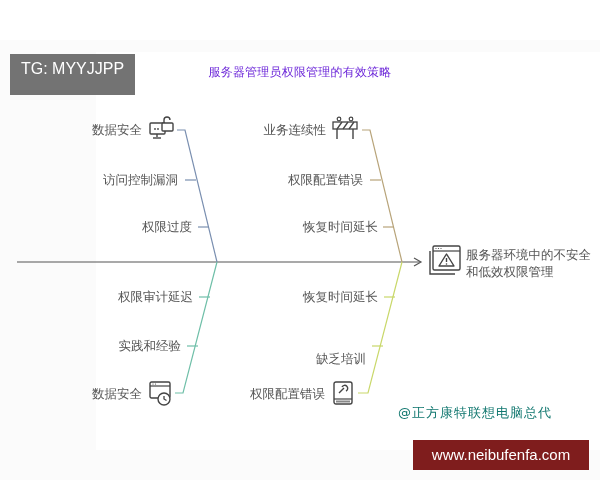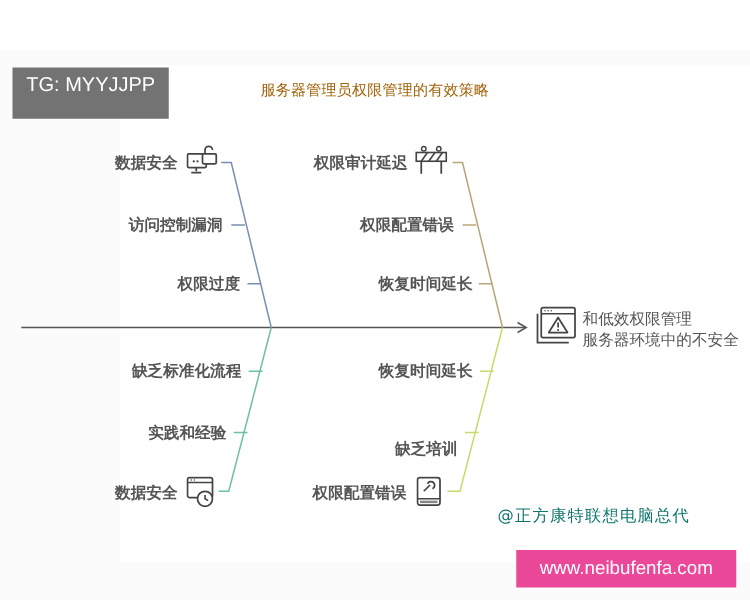--- a/index.html
+++ b/index.html
@@ -19,41 +19,40 @@
     }
     .tg-badge {
       position: absolute; left: 10px; top: 10px; width: 125px; height: 41px;
       background: #737373; color: #ffffff; font-size: 16px; line-height: 30px;
       padding-left: 11px; box-sizing: border-box;
       font-family: "Liberation Sans", sans-serif;
       margin-top: 44px;
     }
     .title {
       position: absolute; left: 0; width: 600px; top: 64px; text-align: center;
-      font-size: 12px; color: #a16207; letter-spacing: 0.2px;
+      font-size: 12px; color: #6d28d9; letter-spacing: 0.2px;
     }
     svg.diagram { position: absolute; left: 0; top: 0; }
     .label {
       position: absolute; font-size: 12.5px; color: #555; white-space: nowrap;
       line-height: 16px;
-      font-weight: bold;
     }
     .r { text-align: right; }
     .icon { position: absolute; }
     .effect {
       position: absolute; left: 466px; top: 246px; font-size: 12.5px; color: #555;
       line-height: 17px; width: 130px;
     }
     .watermark {
       position: absolute; left: 398px; top: 404px; font-size: 13px; color: #0f766e;
       letter-spacing: 1px; white-space: nowrap;
     }
     .url-badge {
       position: absolute; left: 413px; top: 440px; width: 176px; height: 30px;
-      background: #ec4899; color: #ffffff; font-size: 15px; line-height: 30px;
+      background: #7f1d1d; color: #ffffff; font-size: 15px; line-height: 30px;
       text-align: center; font-family: "Liberation Sans", sans-serif;
     }
   </style>
 </head>
 <body>
 
 <div class="panel">
   <div class="panel-inner"></div>
 </div>
 
@@ -89,35 +88,35 @@
   <line x1="8" y1="18" x2="8" y2="21" stroke="#444" stroke-width="1.4"></line>
   <line x1="4" y1="22" x2="12" y2="22" stroke="#444" stroke-width="1.4"></line>
   <circle cx="6" cy="13" r="0.9" fill="#444"></circle>
     <circle cx="9" cy="13" r="0.9" fill="#444"></circle>
   <rect x="13" y="7" width="11" height="8" rx="1" fill="#fff" stroke="#444" stroke-width="1.4"></rect>
   <path d="M15,7 V4 a3,3 0 0 1 6,0" fill="none" stroke="#444" stroke-width="1.4"></path>
 </svg>
 <div class="label r" style="left:60px; top:172px; width:118px;">访问控制漏洞</div>
 <div class="label r" style="left:100px; top:219px; width:92px;">权限过度</div>
 
-<div class="label r" style="left:230px; top:122px; width:96px;">权限审计延迟</div>
+<div class="label r" style="left:230px; top:122px; width:96px;">业务连续性</div>
 <svg class="icon" style="left:331px; top:116px;" width="30" height="26">
   <circle cx="8" cy="3" r="1.8" fill="none" stroke="#444" stroke-width="1.2"></circle>
   <circle cx="20" cy="3" r="1.8" fill="none" stroke="#444" stroke-width="1.2"></circle>
   <rect x="2" y="6" width="24" height="7" fill="#fff" stroke="#444" stroke-width="1.3"></rect>
   <line x1="6" y1="13" x2="11" y2="6" stroke="#444" stroke-width="1.3"></line>
   <line x1="12" y1="13" x2="17" y2="6" stroke="#444" stroke-width="1.3"></line>
   <line x1="18" y1="13" x2="23" y2="6" stroke="#444" stroke-width="1.3"></line>
   <line x1="6" y1="13" x2="6" y2="23" stroke="#444" stroke-width="1.4"></line>
   <line x1="22" y1="13" x2="22" y2="23" stroke="#444" stroke-width="1.4"></line>
 </svg>
 <div class="label r" style="left:250px; top:172px; width:113px;">权限配置错误</div>
 <div class="label r" style="left:270px; top:219px; width:108px;">恢复时间延长</div>
 
-<div class="label r" style="left:80px; top:289px; width:113px;">缺乏标准化流程</div>
+<div class="label r" style="left:80px; top:289px; width:113px;">权限审计延迟</div>
 <div class="label r" style="left:80px; top:338px; width:101px;">实践和经验</div>
 <div class="label r" style="left:60px; top:386px; width:82px;">数据安全</div>
 <svg class="icon" style="left:149px; top:381px;" width="28" height="26">
   <rect x="1" y="1" width="20" height="16" rx="1.5" fill="none" stroke="#444" stroke-width="1.4"></rect>
   <line x1="1" y1="5" x2="21" y2="5" stroke="#444" stroke-width="1.2"></line>
   <circle cx="4" cy="3" r="0.6" fill="#444"></circle>
     <circle cx="6.5" cy="3" r="0.6" fill="#444"></circle>
   <circle cx="15" cy="18" r="6" fill="#fff" stroke="#444" stroke-width="1.4"></circle>
   <polyline points="15,15 15,18 17.5,19.5" fill="none" stroke="#444" stroke-width="1.3"></polyline>
 </svg>
@@ -137,18 +136,18 @@
   <line x1="5" y1="8" x2="32" y2="8" stroke="#444" stroke-width="1.2"></line>
   <circle cx="8" cy="5.5" r="0.6" fill="#444"></circle>
     <circle cx="10.5" cy="5.5" r="0.6" fill="#444"></circle>
     <circle cx="13" cy="5.5" r="0.6" fill="#444"></circle>
   <path d="M2,8 V31 H27" fill="none" stroke="#444" stroke-width="1.4"></path>
   <path d="M18.5,11 L26,23 H11 Z" fill="none" stroke="#444" stroke-width="1.4" stroke-linejoin="round"></path>
   <line x1="18.5" y1="15" x2="18.5" y2="19" stroke="#444" stroke-width="1.4"></line>
   <circle cx="18.5" cy="21" r="0.8" fill="#444"></circle>
 </svg>
 <div class="effect">
+  <div>服务器环境中的不安全</div>
   <div>和低效权限管理</div>
-  <div>服务器环境中的不安全</div>
 </div>
 
 <div class="watermark">@正方康特联想电脑总代</div>
 <div class="url-badge">www.neibufenfa.com</div>
 
 </body></html>

